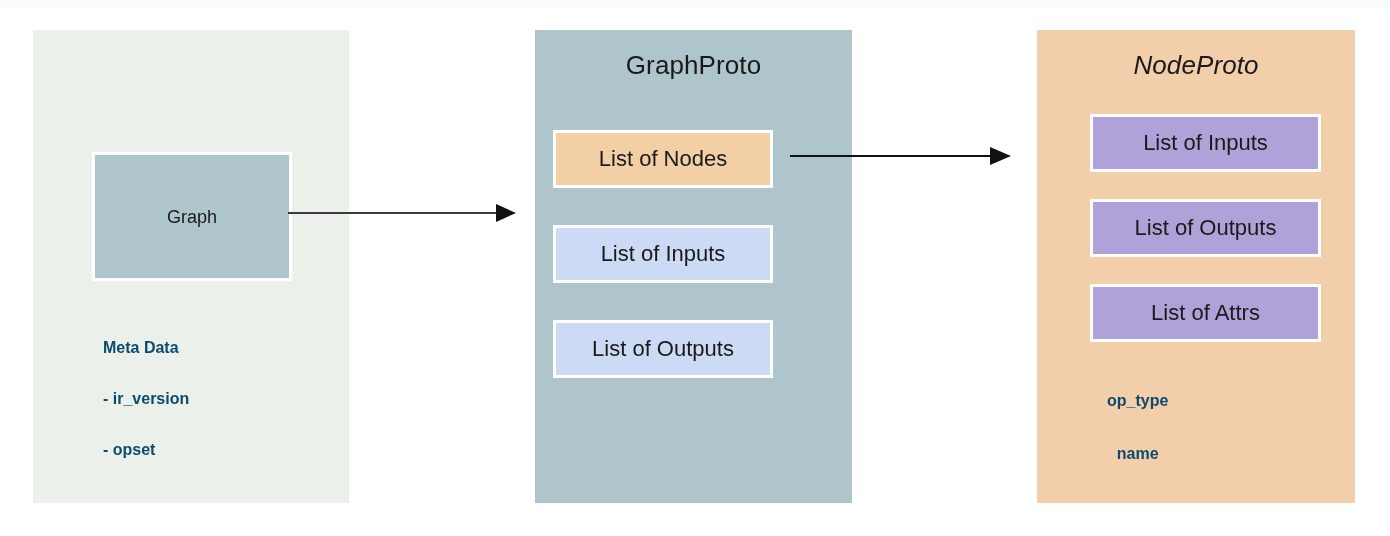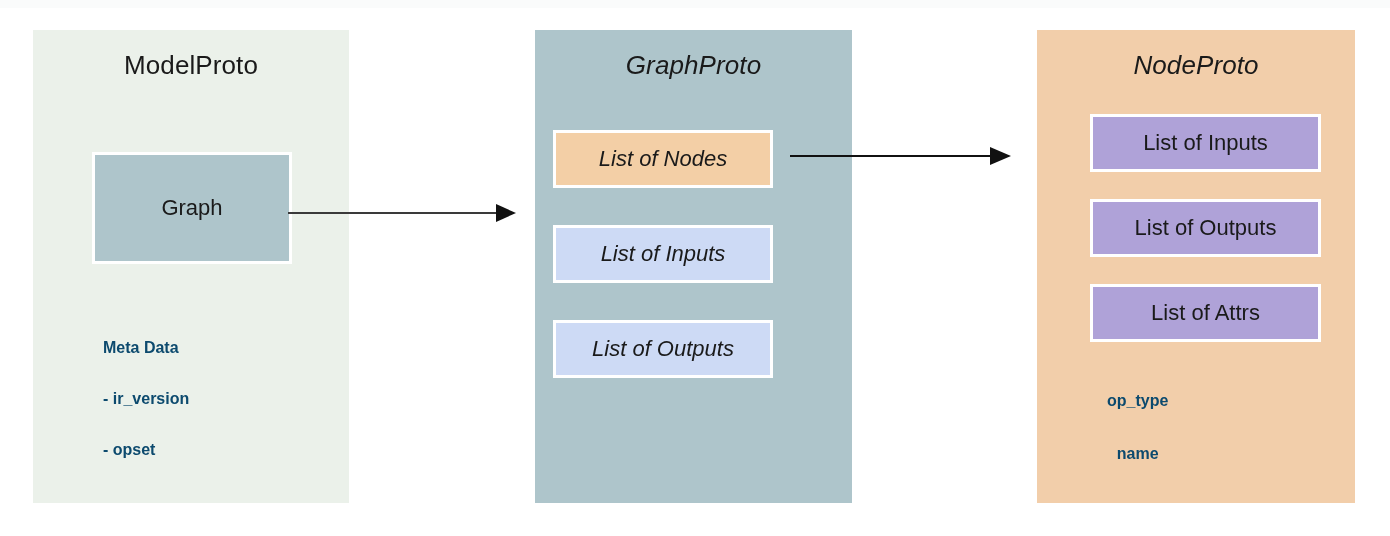--- a/index.html
+++ b/index.html
@@ -37,21 +37,20 @@
     width: 316px;
     height: 473px;
     background: #ebf1ea;
   }
   #panel-graph {
     left: 535px;
     top: 30px;
     width: 317px;
     height: 473px;
     background: #aec5cb;
-    font-style: italic;
   }
   #panel-node {
     left: 1037px;
     top: 30px;
     width: 318px;
     height: 473px;
     background: #f2ceaa;
   }
 
   .panel-title {
@@ -80,23 +79,23 @@
     font-size: 22px;
     color: #1a1a1a;
     line-height: 1;
   }
 
   
   #box-graph {
     left: 59px;
     top: 122px;
     width: 200px;
-    height: 112px;
+    height: 129px;
     background: #aec5cb;
-    font-size: 22px;
+    font-size: 18px;
   }
 
   
   .gbox {
     left: 18px;
     width: 220px;
     height: 58px;
   }
   #gbox-nodes     { top: 100px; background: #f3cfa6; }
   #gbox-inputs    { top: 195px; background: #cddaf5; }
@@ -145,21 +144,20 @@
   #arrow-2 { left: 790px; top: 141px; }
 </style>
 </head>
 <body>
 
 <div id="canvas">
 
   <div class="top-strip"></div>
 
   <div class="panel" id="panel-model">
-    <div class="panel-title" id="title-model">ModelProto</div>
 
     <div class="box" id="box-graph">Graph</div>
 
     <div class="meta-list" id="meta-model">
       <div class="meta-line">Meta Data</div>
       <div class="meta-line">- ir_version</div>
       <div class="meta-line">- opset</div>
     </div>
   </div>
 

